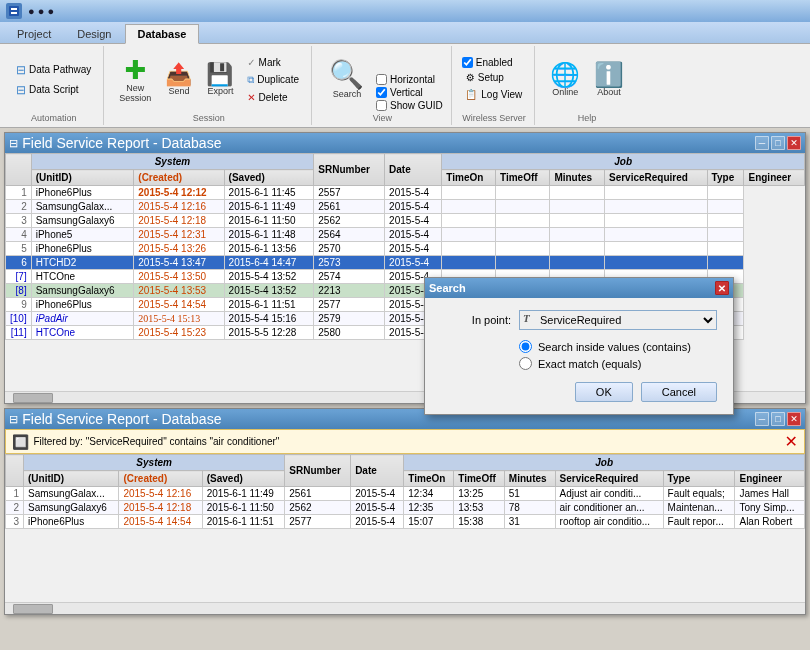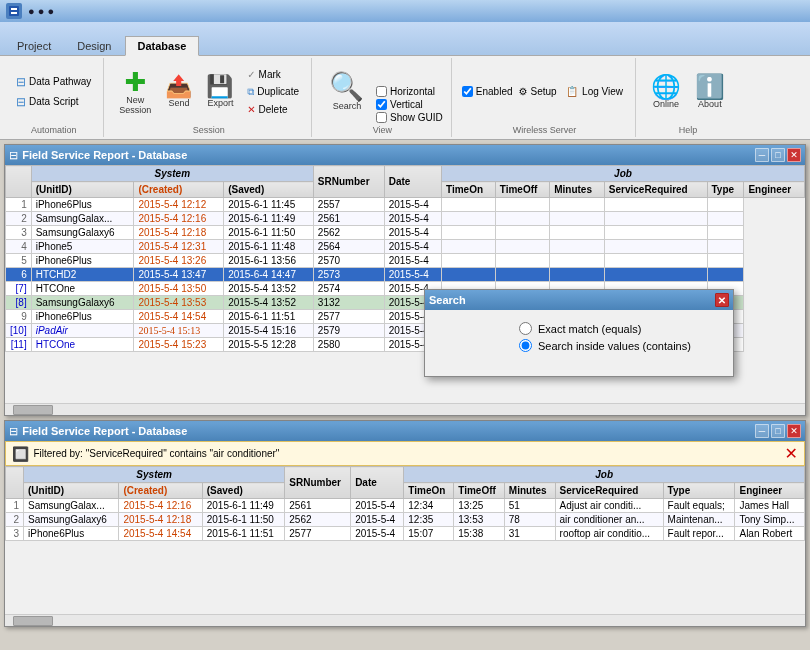--- a/index.html
+++ b/index.html
@@ -33,21 +33,21 @@
       color: #1a1a2e;
     }
 
     
     .ribbon {
       background: linear-gradient(to bottom, #f5f5f5, #e8e8e8);
       border-bottom: 1px solid #aaa;
     }
     .ribbon-tabs {
       display: flex;
-      padding: 14px 4px 0;
+      padding: 2px 4px 0;
       background: linear-gradient(to bottom, #c5daf5, #a8c6e8);
       text-align: center;
     }
     .ribbon-tab {
       padding: 3px 12px;
       font-size: 11px;
       cursor: pointer;
       border: 1px solid transparent;
       border-bottom: none;
       color: #333;
@@ -139,21 +139,21 @@
       height: 20px;
       display: flex;
       align-items: center;
       padding: 0 4px;
       gap: 4px;
     }
     .panel-titlebar-icon {
       font-size: 11px; color: white;
     }
     .panel-titlebar-text {
-      font-size: 11px; color: white; font-weight: bold; flex: 1;
+      font-size: 14px; color: white; font-weight: normal; flex: 1;
     }
     .panel-win-btns {
       display: flex; gap: 2px;
     }
     .panel-win-btn {
       width: 14px; height: 14px;
       border: 1px solid rgba(255,255,255,0.5);
       border-radius: 1px;
       cursor: pointer;
       display: flex; align-items: center; justify-content: center;
@@ -438,21 +438,21 @@
             <input type="checkbox" style="">
             <span>Show GUID</span>
           </label>
         </div>
       </div>
       <span class="ribbon-group-label">View</span>
     </div>
 
     <div class="ribbon-group">
       <div class="ribbon-group-content">
-        <div style="display:flex; flex-direction:row; gap:2px;">
+        <div style="display:flex; flex-direction:column; gap:2px;">
           <label class="checkbox-row">
             <input type="checkbox" checked="" style="">
             <span>Enabled</span>
           </label>
           <div class="ribbon-btn-small">
             <span style="font-size:10px;">⚙</span>
             <span>Setup</span>
           </div>
           <div class="ribbon-btn-small">
             <span style="font-size:10px;">📋</span>
@@ -510,21 +510,21 @@
               <th>Minutes</th>
               <th>ServiceRequired</th>
               <th>Type</th>
               <th>Engineer</th>
             </tr>
           </thead>
           <tbody>
             <tr>
               <td class="row-num">1</td>
               <td>iPhone6Plus</td>
-              <td style="color:#cc4400;">2015-5-4 12:12</td>
+              <td style="color:#cc4400;font-weight:bold;">2015-5-4 12:12</td>
               <td>2015-6-1 11:45</td>
               <td>2557</td>
               <td>2015-5-4</td>
               <td></td>
                 <td></td>
                 <td></td>
                 <td></td>
                 <td></td>
             </tr>
             <tr>
@@ -603,21 +603,21 @@
                 <td></td>
                 <td></td>
                 <td></td>
                 <td></td>
             </tr>
             <tr class="highlighted">
               <td class="row-num row-num-bracket">[8]</td>
               <td>SamsungGalaxy6</td>
               <td style="color:#cc4400;">2015-5-4 13:53</td>
               <td>2015-5-4 13:52</td>
-              <td>3132</td>
+              <td>2213</td>
               <td>2015-5-4</td>
               <td></td>
                 <td></td>
                 <td></td>
                 <td></td>
                 <td></td>
             </tr>
             <tr>
               <td class="row-num">9</td>
               <td>iPhone6Plus</td>
@@ -665,29 +665,42 @@
       </div>
     </div>
   </div>
 
   <div class="dialog">
     <div class="dialog-titlebar">
       <span class="dialog-titlebar-text">Search</span>
       <div class="dialog-close-btn">✕</div>
     </div>
     <div class="dialog-body">
+      <div class="dialog-row">
+        <span class="dialog-label">In point:</span>
+        <div class="dialog-select-wrapper">
+          <span class="icon-T">T</span>
+          <select>
+            <option>ServiceRequired</option>
+          </select>
+        </div>
+      </div>
       <div class="radio-group">
+        <label class="radio-row">
+          <input type="radio" name="search-mode" value="contains" checked="" style="">
+          <span>Search inside values (contains)</span>
+        </label>
         <label class="radio-row">
           <input type="radio" name="search-mode" value="exact" style="">
           <span>Exact match (equals)</span>
         </label>
-        <label class="radio-row">
-          <input type="radio" name="search-mode" value="contains" checked="" style="">
-          <span>Search inside values (contains)</span>
-        </label>
+      </div>
+      <div class="dialog-buttons">
+        <button class="dialog-btn">OK</button>
+        <button class="dialog-btn">Cancel</button>
       </div>
     </div>
   </div>
 </div>
 
 <div class="bottom-section">
   <div class="panel-window">
     <div class="panel-titlebar">
       <span class="panel-titlebar-icon">⊟</span>
       <span class="panel-titlebar-text">Field Service Report - Database</span>

